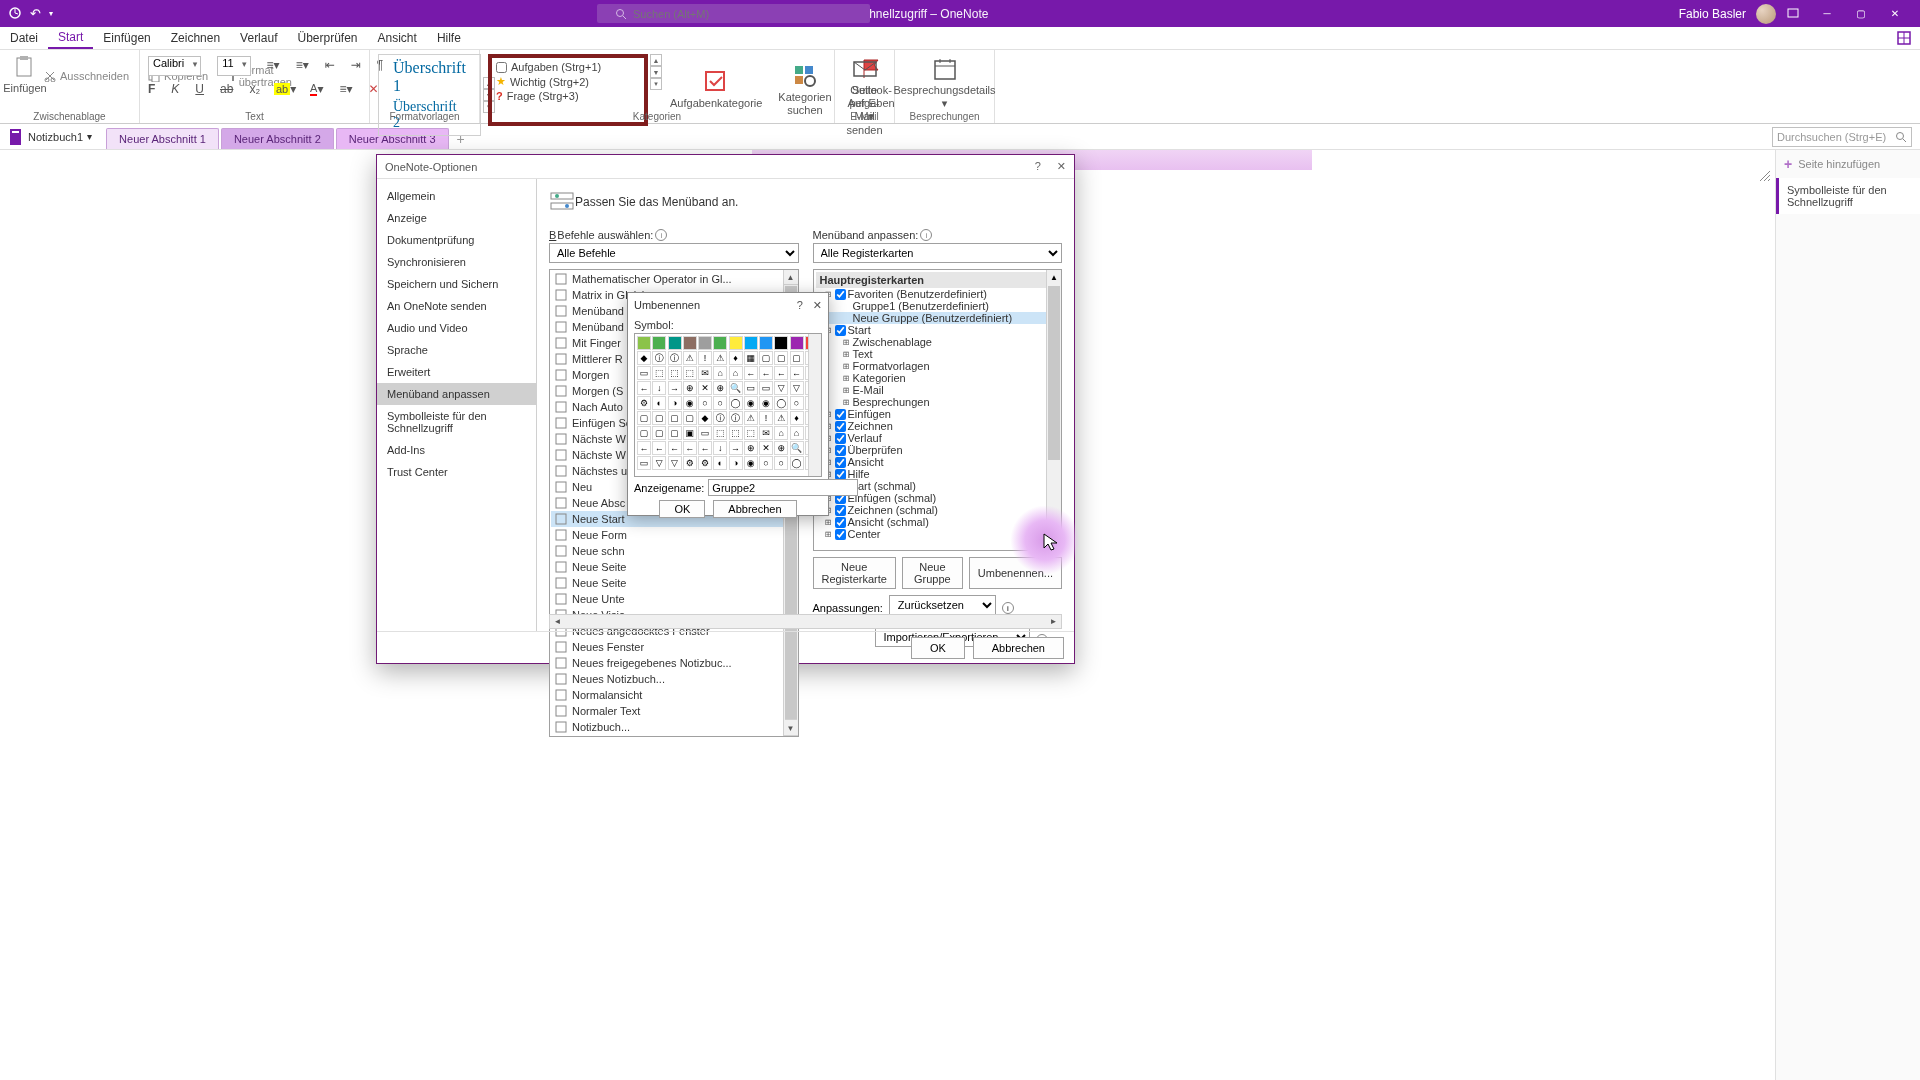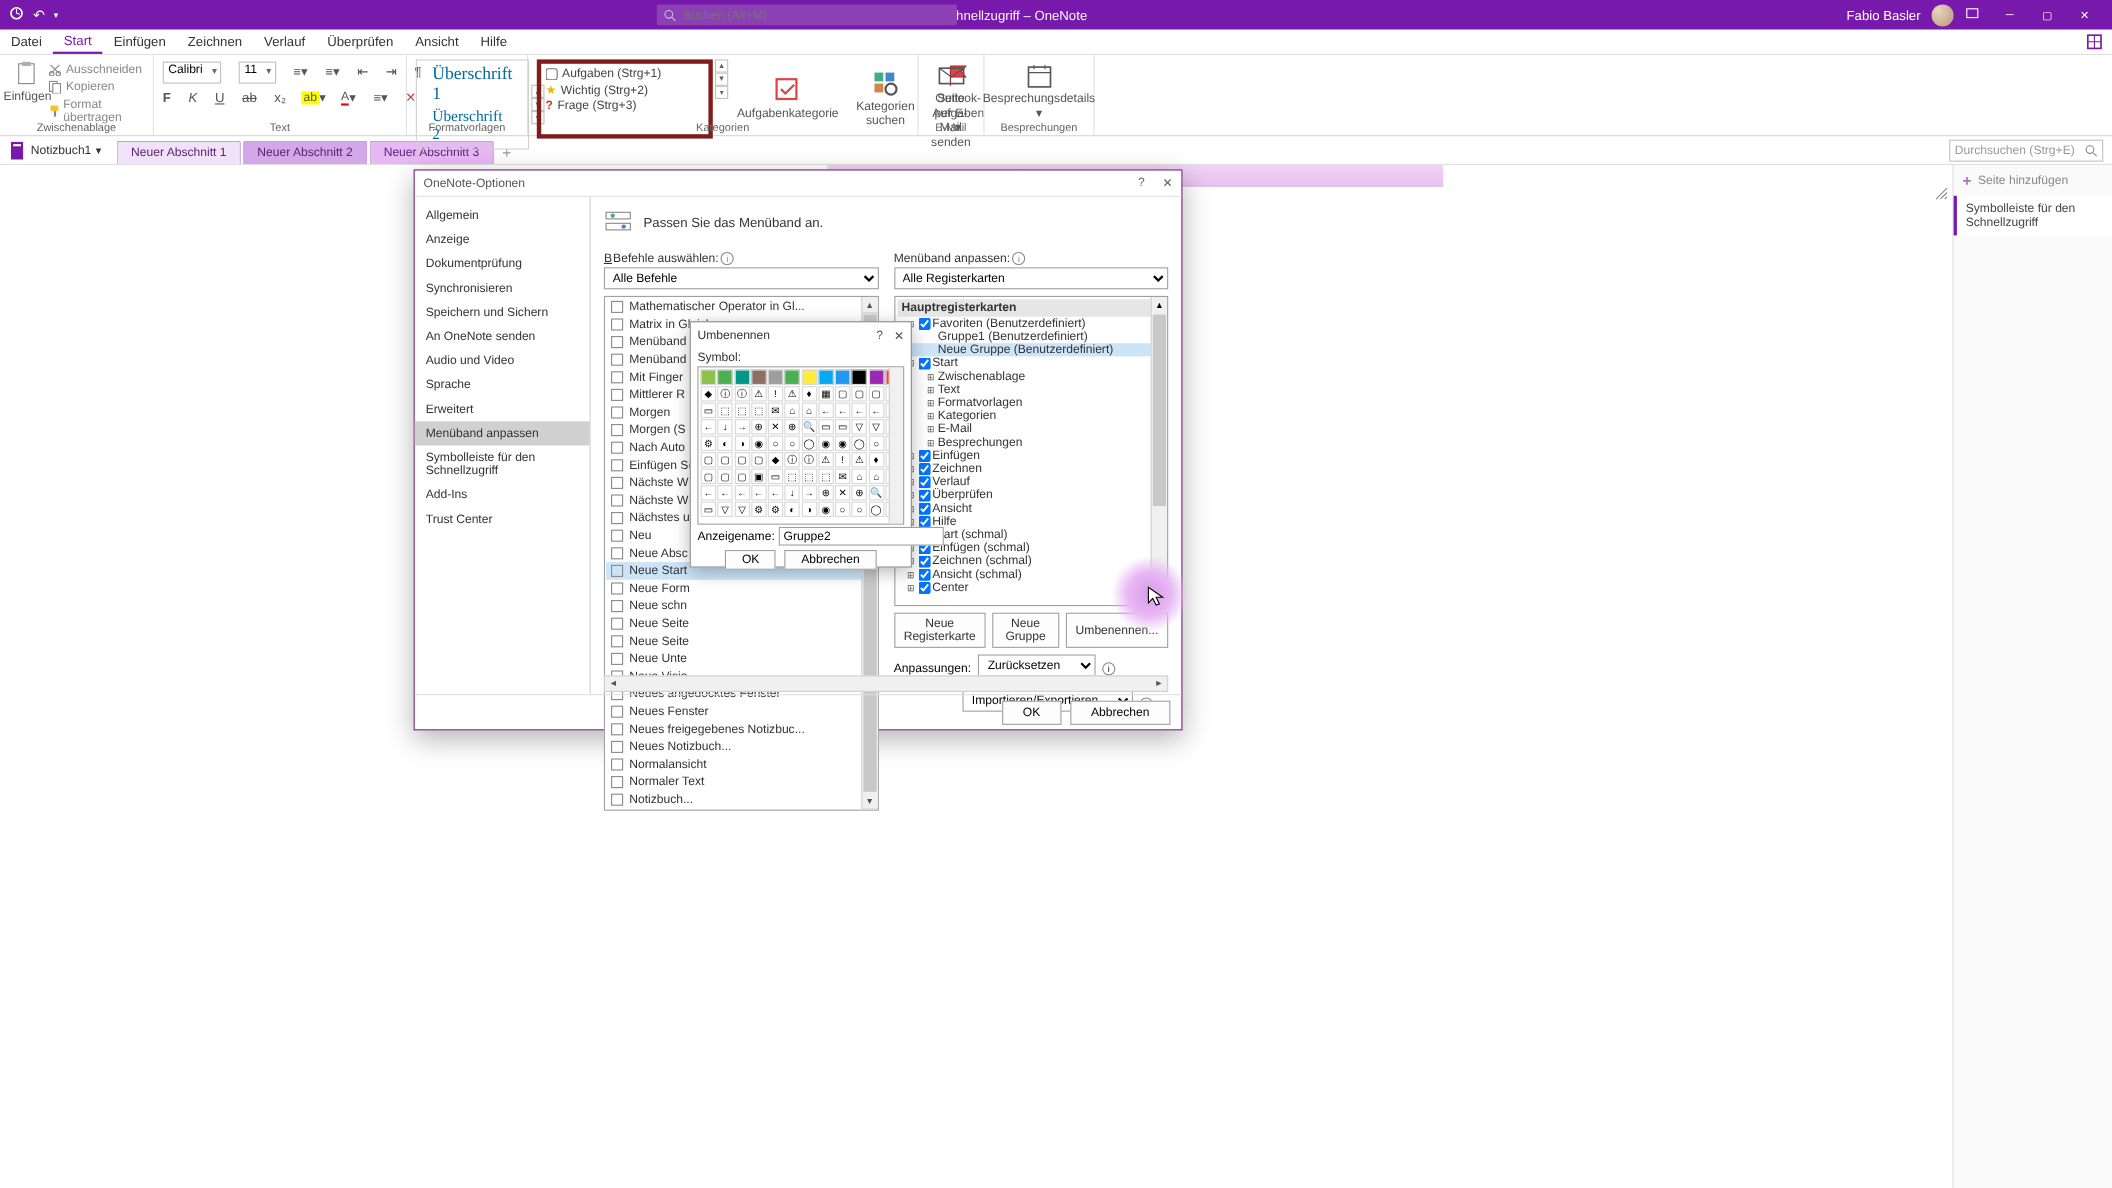--- a/index.html
+++ b/index.html
@@ -1,41 +1,41 @@
 <!DOCTYPE html>
 <html><head>
 <meta charset="utf-8">
 <style>
 *{box-sizing:border-box;margin:0;padding:0;font-family:'Segoe UI',Arial,sans-serif;font-size:11px;user-select:none}
 body{background:#f5f5f5;width:1920px;height:1080px;overflow:hidden;position:relative}
 .titlebar{height:27px;background:#7719aa;display:flex;align-items:center;color:#fff;padding:0 8px}
 .titlebar .tb-left{display:flex;align-items:center;gap:8px}
 .titlebar .undo{font-size:13px}
 .titlebar .title{flex:1;text-align:center;font-size:12px;opacity:.95}
-.titlebar .srch{position:absolute;left:597px;top:4px;width:273px;height:19px;background:#8b40b4;border-radius:2px;display:flex;align-items:center;padding:0 6px;gap:6px}
+.titlebar .srch{position:absolute;left:597px;top:4px;width:273px;height:19px;background:#8b40b4;border-radius:2px;display:flex;align-items:center;padding:0 18px;gap:6px}
 .titlebar .srch svg{width:12px;height:12px}
 .titlebar .srch input{background:transparent;border:none;color:#d4b8e4;flex:1;font-size:11px;outline:none}
 .titlebar .tb-right{display:flex;align-items:center;gap:10px;margin-left:auto}
 .titlebar .avatar{width:20px;height:20px;border-radius:50%;background:radial-gradient(circle at 30% 30%,#e8d4c2,#b89878)}
 .winbtns{display:flex;gap:0}
 .winbtns div{width:34px;height:25px;display:flex;align-items:center;justify-content:center;color:#fff;font-size:10px}
 
 .menubar{height:23px;background:#fff;display:flex;align-items:center;border-bottom:1px solid #e0e0e0}
 .menubar .mi{padding:0 10px;height:100%;display:flex;align-items:center;color:#333;font-size:12px}
 .menubar .mi.activetb{color:#7719aa;border-bottom:2px solid #7719aa}
 .menubar .share{margin-left:auto;margin-right:8px;width:16px;height:16px}
 
 .ribbon{height:74px;background:#fff;display:flex;border-bottom:1px solid #ccc}
 .rgroup{border-right:1px solid #e0e0e0;padding:4px 8px 0;position:relative;display:flex;flex-direction:column}
 .rgroup .glabel{position:absolute;bottom:1px;left:0;right:0;text-align:center;color:#666;font-size:10px}
 .rbtn{display:flex;flex-direction:column;align-items:center;padding:2px 4px;color:#555}
 .rbtn .ric{width:24px;height:24px;margin-bottom:2px}
 .clip{display:flex}
 .clip-left{width:34px}
-.clip-right{display:flex;flex-direction:column;gap:2px;padding-top:2px}
+.clip-right{display:flex;flex-direction:row;gap:15px;padding-top:2px}
 .clip-right div{display:flex;align-items:center;gap:4px;color:#888;font-size:11px;padding:1px 2px}
 .clip-right svg{width:12px;height:12px}
 .fontbox{display:flex;flex-direction:column;gap:4px;padding-top:2px}
 .fontrow{display:flex;align-items:flex-start;gap:16px}
 .fselect{border:1px solid #c0c0c0;height:20px;padding:0 16px 0 4px;font-size:11px;background:#fff;position:relative}
 .fselect::after{content:'▾';position:absolute;right:3px;top:2px;color:#666;font-size:9px}
 .ficon{width:18px;height:18px;display:flex;align-items:center;justify-content:center;color:#555;font-size:12px}
 .heading-gallery{display:flex;align-items:center}
 .hg-list{display:flex;flex-direction:column;border:1px solid #d0d0d0;padding:2px}
 .hg-item{font-family:Liberation Serif, serif;color:#0369a1;padding:2px 12px}
@@ -71,21 +71,21 @@
 
 
 .dlg{position:absolute;left:376px;top:154px;width:699px;height:510px;background:#fff;border:1px solid #701a75;box-shadow:0 8px 24px rgba(0,0,0,.3)}
 .dlg-title{height:24px;display:flex;align-items:center;padding:0 8px;color:#555;font-size:12px;border-bottom:1px solid #e0e0e0}
 .dlg-title .dclose{margin-left:auto;display:flex;gap:16px;color:#666}
 .dlg-body{display:flex;height:calc(100% - 56px)}
 .dlg-nav{width:160px;border-right:1px solid #d0d0d0;padding:6px 0}
 .dlg-nav div{padding:5px 10px;color:#333;font-size:11px}
 .dlg-nav div.sel{background:#d0d0d0}
 .dlg-main{flex:1;padding:10px 12px;position:relative}
-.dlg-head{display:flex;align-items:center;gap:10px;margin-bottom:14px}
+.dlg-head{display:flex;align-items:center;margin-bottom:14px}
 .dlg-head svg{width:26px;height:26px}
 .dlg-head span{color:#333;font-size:12px}
 .dlg-cols{display:flex;gap:14px}
 .col{flex:1;display:flex;flex-direction:column}
 .col label{color:#333;font-size:11px;margin-bottom:2px;display:flex;align-items:center;gap:2px}
 .col label .info{width:12px;height:12px;border:1px solid #888;border-radius:50%;font-size:8px;display:flex;align-items:center;justify-content:center;color:#888}
 .col select{border:1px solid #a0a0a0;height:20px;padding:0 3px;font-size:11px;background:#fff;margin-bottom:6px}
 .listbox{border:1px solid #a0a0a0;flex:1;overflow:hidden;background:#fff;position:relative}
 .listbox .lb-inner{overflow-y:auto;height:100%;padding:1px}
 .listbox .item{display:flex;align-items:center;gap:4px;padding:1px 3px;font-size:11px;color:#333}

